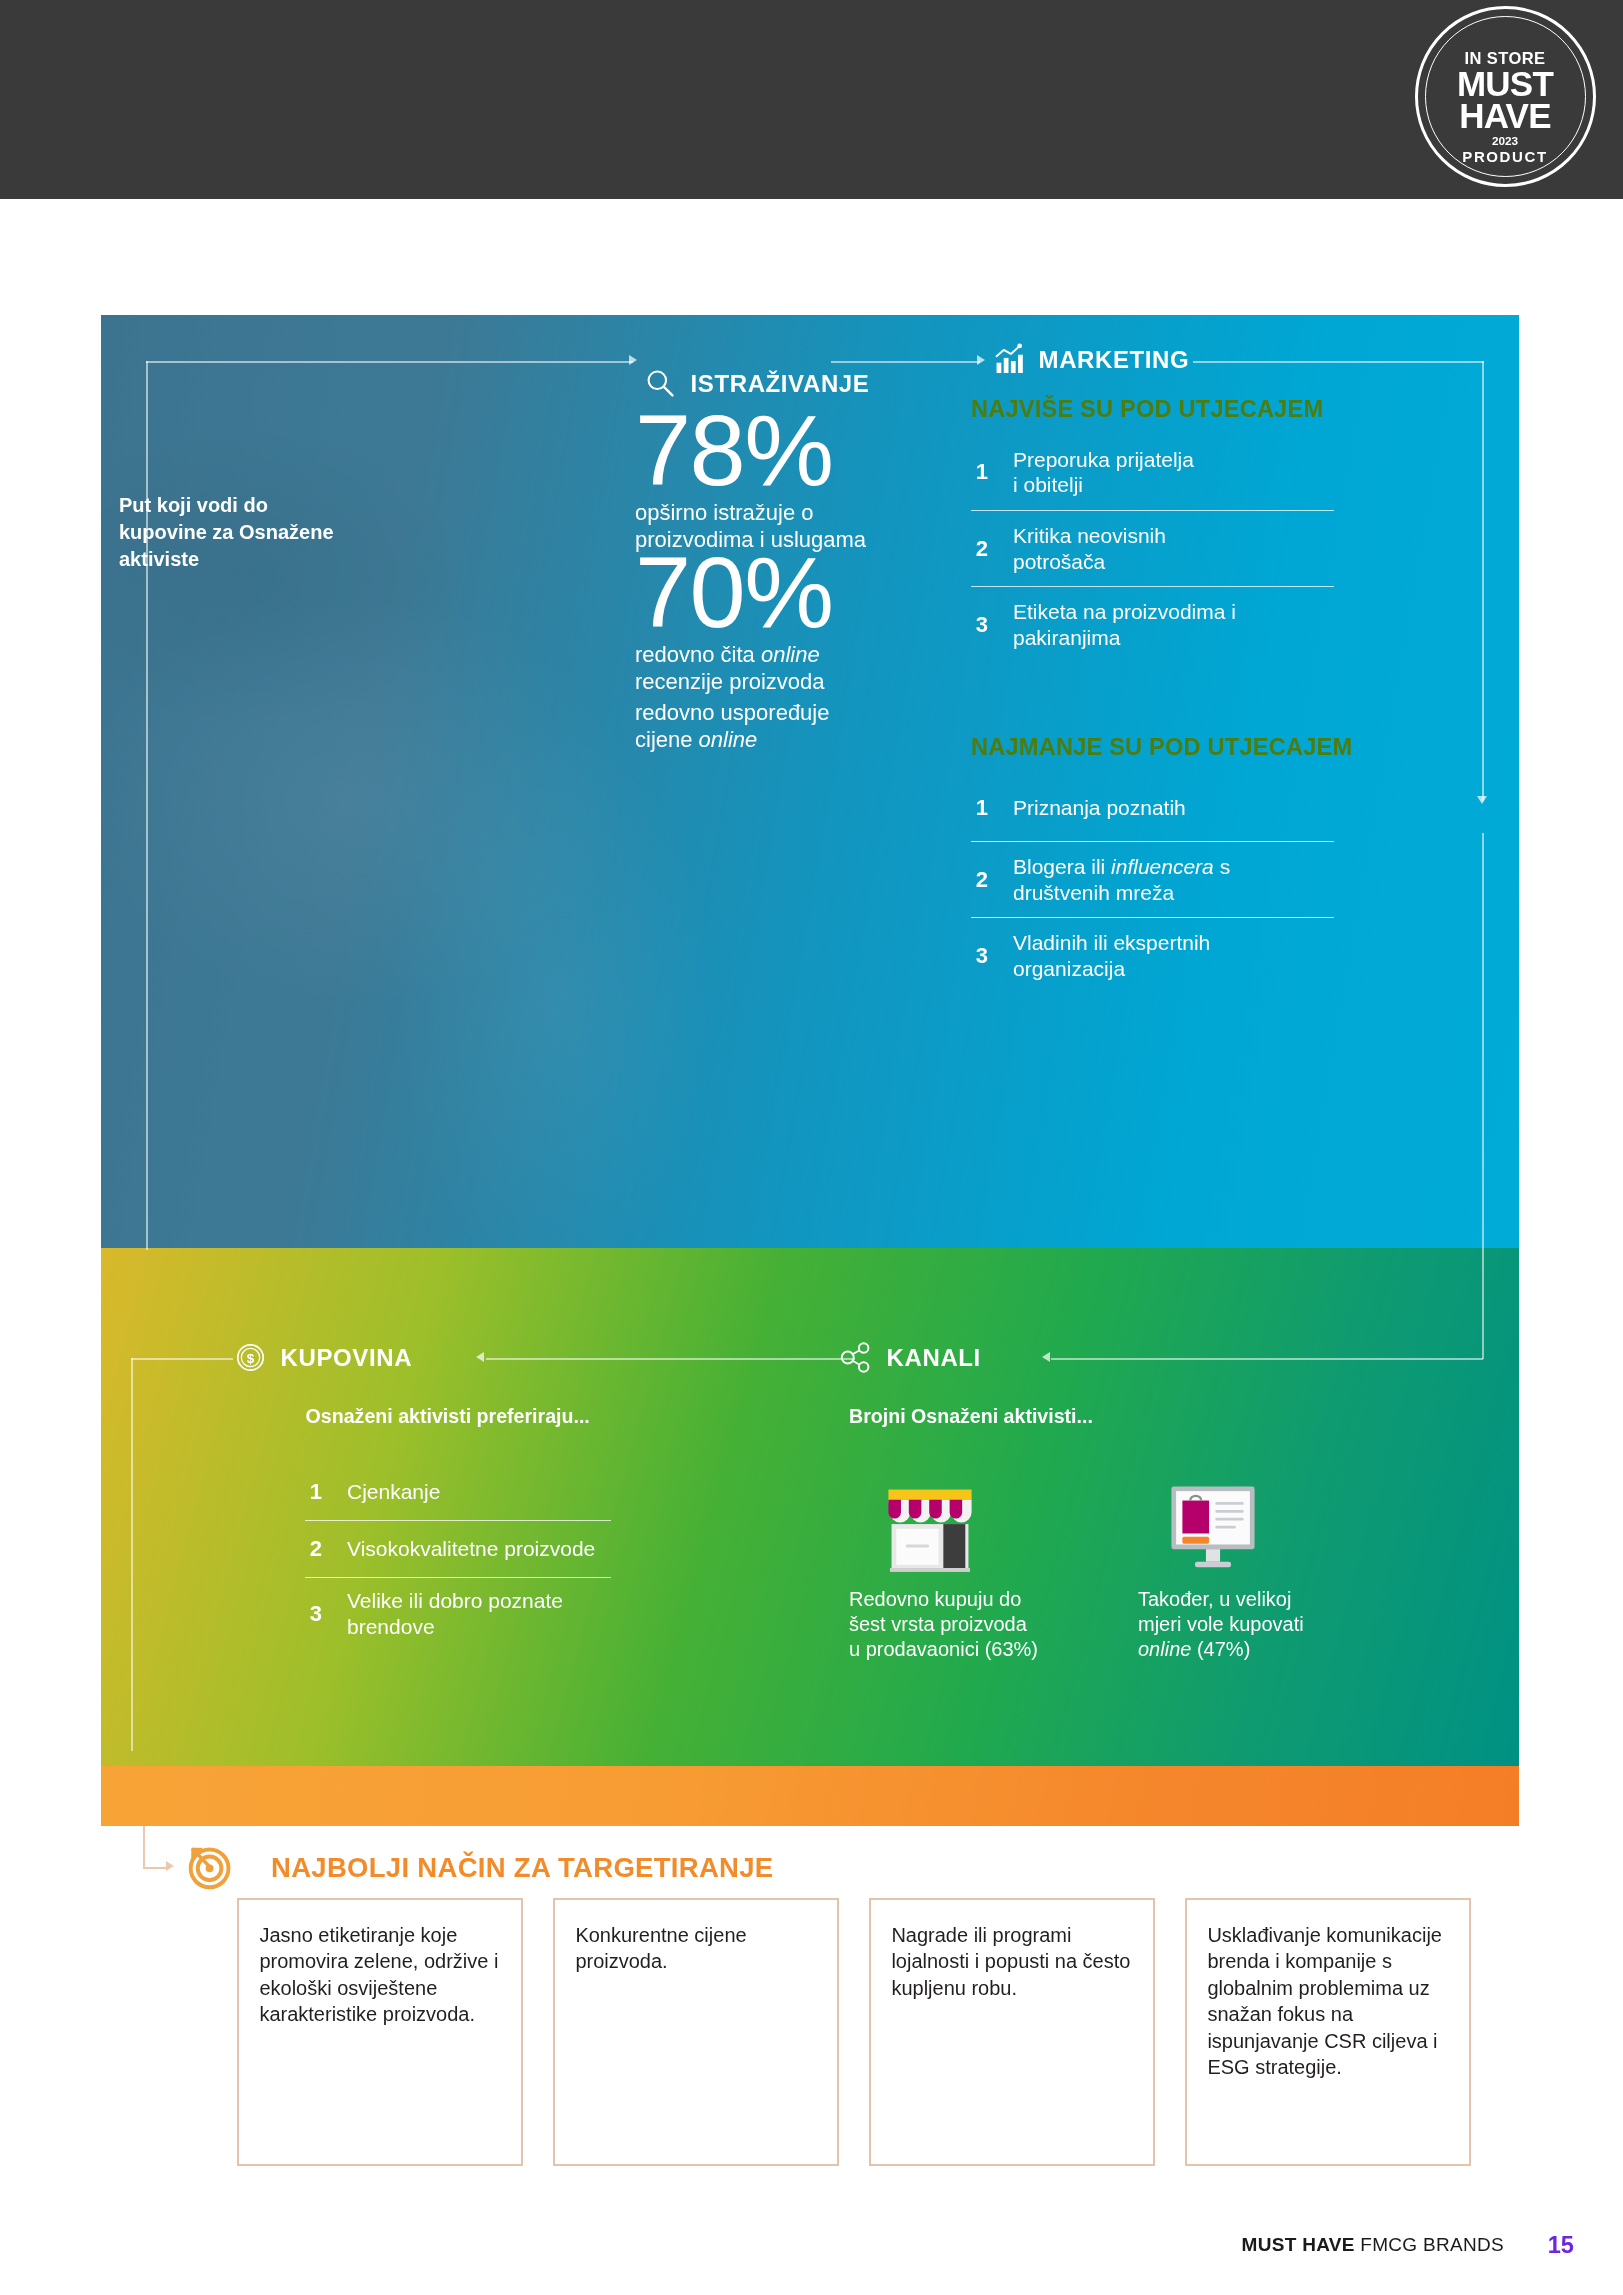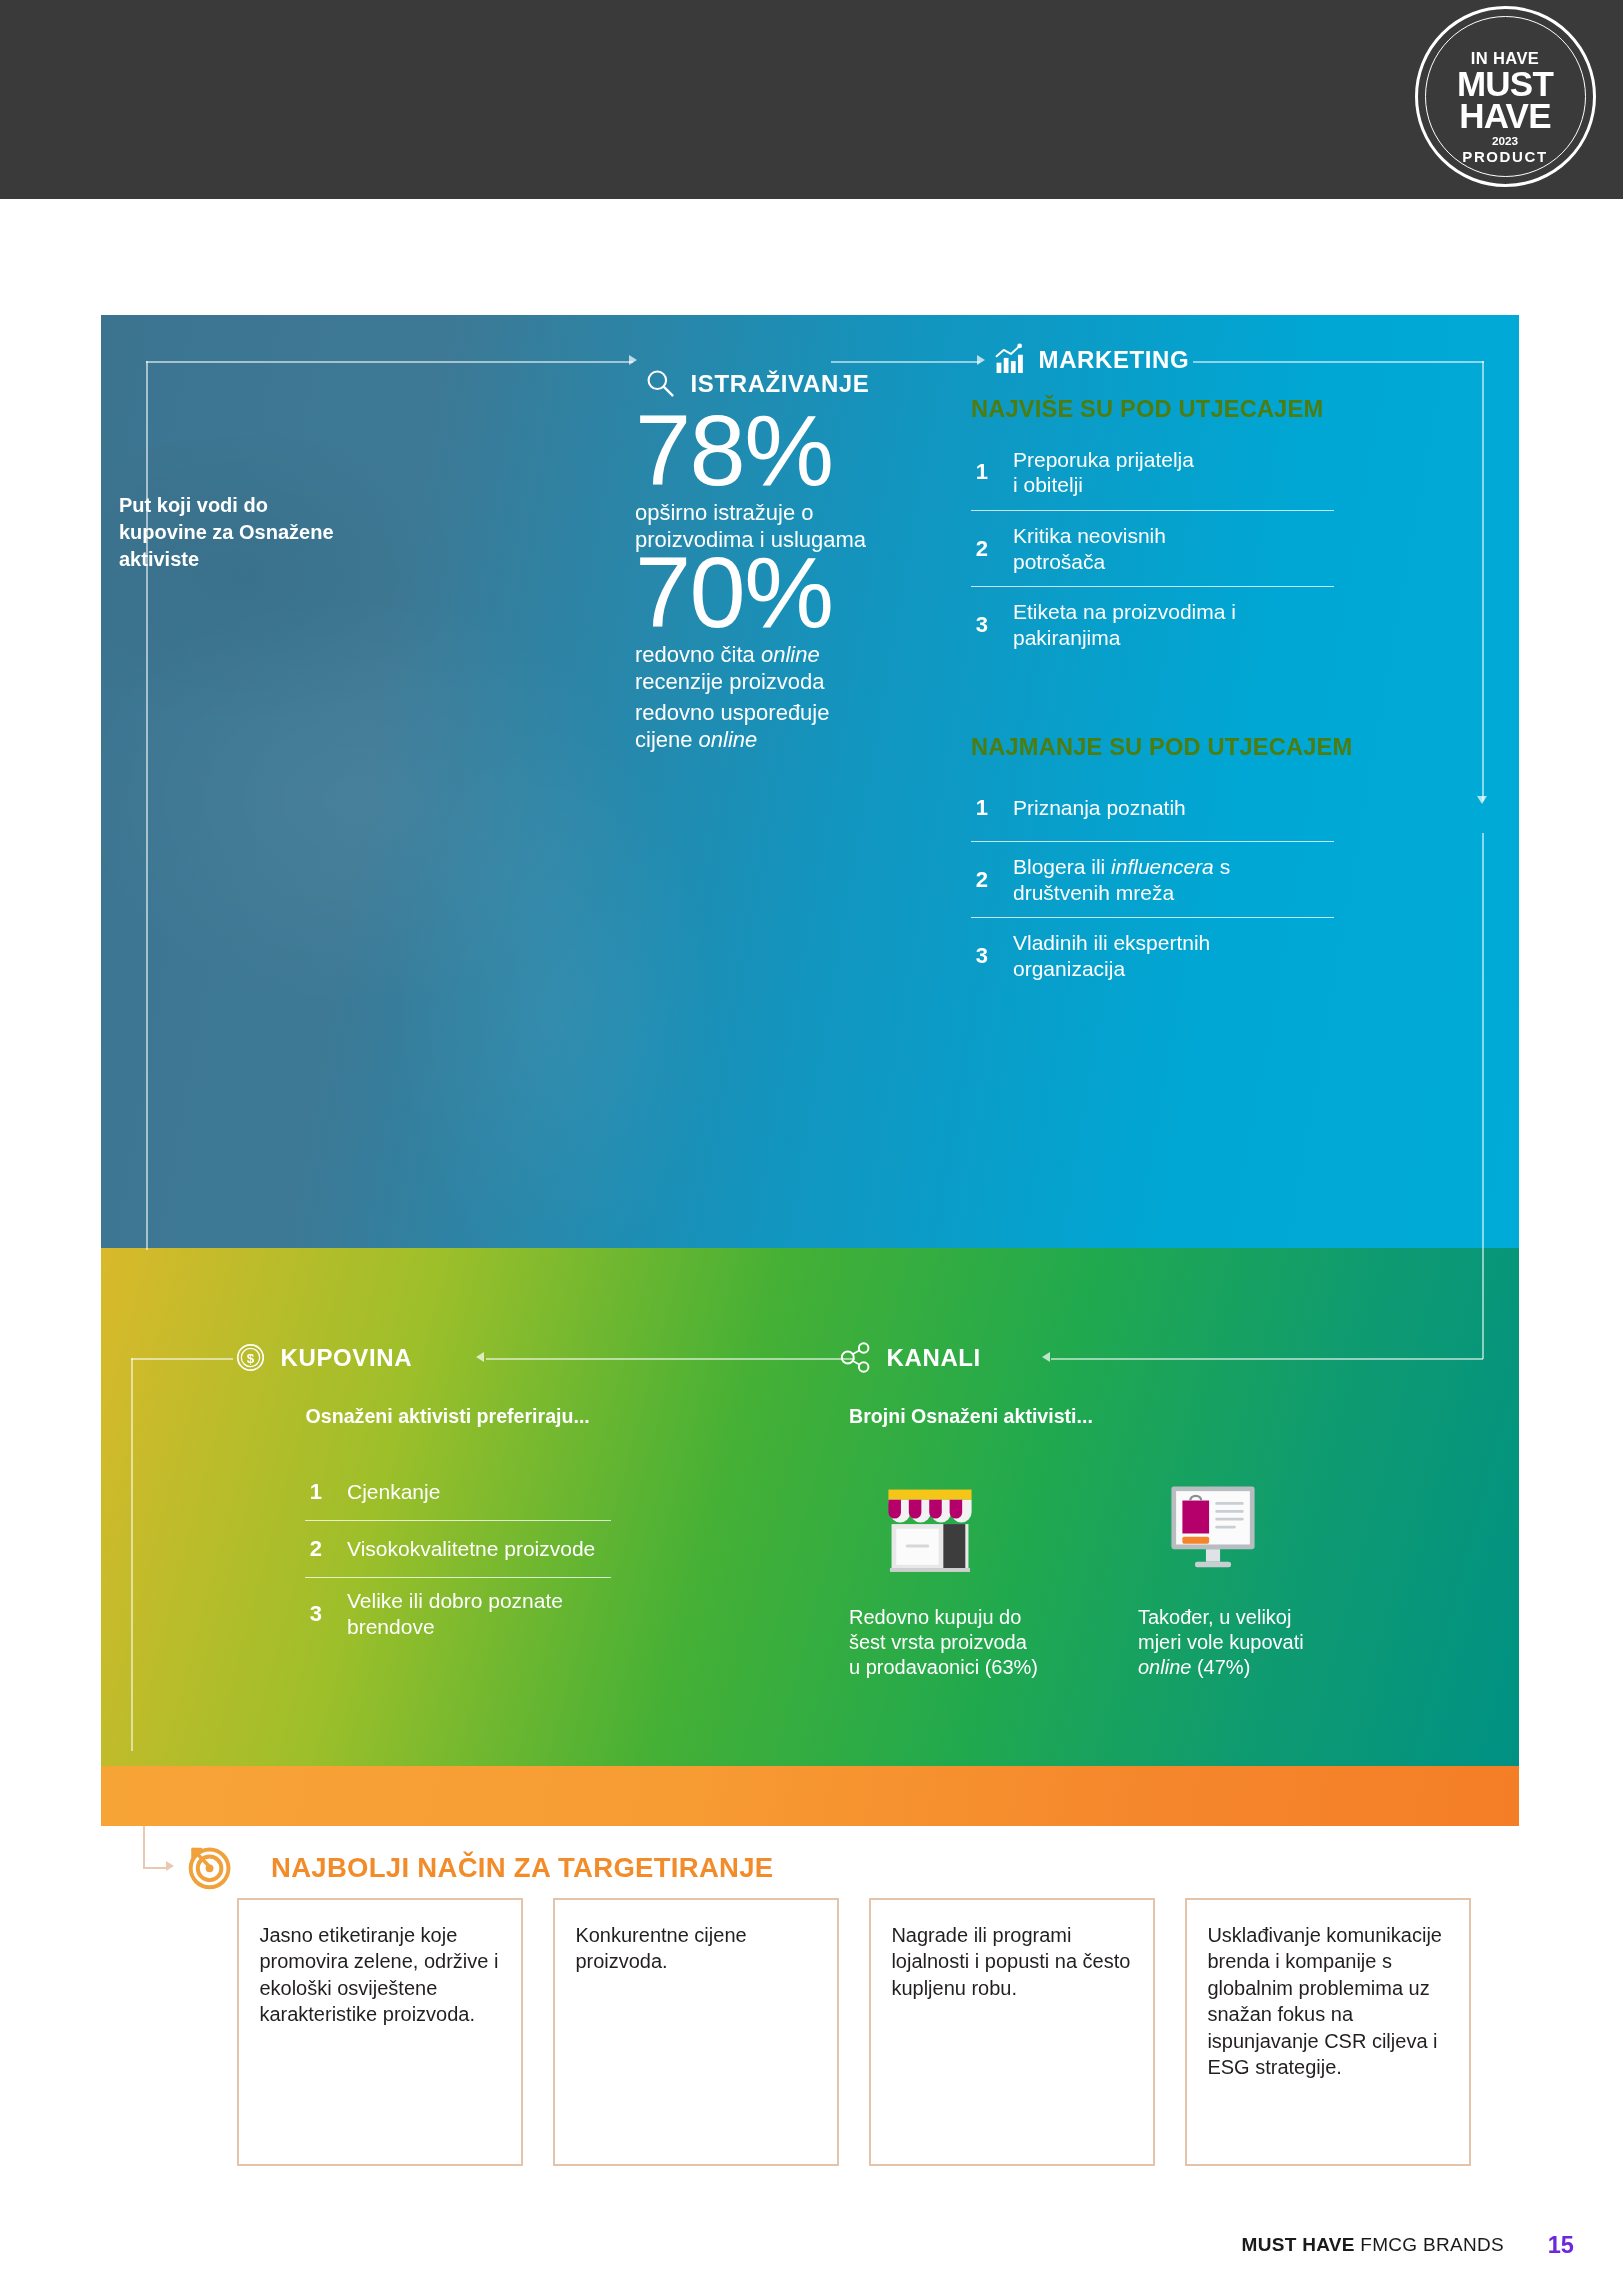--- a/index.html
+++ b/index.html
@@ -129,21 +129,21 @@
   .rank-t i { font-style: italic; }
 
   
   .sub-head {
     position: absolute; color: #ffffff; font-size: 19.6px; font-weight: bold;
     white-space: nowrap;
   }
 
   
   .chan { position: absolute; color: #ffffff; }
-  .chan-cap { font-size: 20px; font-weight: 300; line-height: 1.26; margin-top: 26px; }
+  .chan-cap { font-size: 20px; font-weight: 300; line-height: 1.26; margin-top: 8px; }
   .chan-cap i { font-style: italic; }
 
   
   .target-wrap { position: absolute; left: 0; top: 1826px; width: 1623px; height: 377px; }
   .target-head {
     position: absolute; left: 271px; top: 26px;
     color: #f28c2a; font-size: 27.5px; font-weight: bold; letter-spacing: 0.3px;
   }
   .target-icon { position: absolute; left: 182px; top: 14px; width: 52px; height: 52px; }
 
@@ -185,21 +185,21 @@
   .foot-page {
     position: absolute; right: 49px; top: -2.4px;
     font-size: 23.6px; font-weight: bold; color: #6d28d9;
   }
 </style>
 </head>
 <body>
 
 <div class="topbar">
   <div class="badge">
-    <div class="badge-instore">IN HAVE</div>
+    <div class="badge-instore">IN STORE</div>
     <div class="badge-must">MUST</div>
     <div class="badge-have">HAVE</div>
     <div class="badge-year">2023</div>
     <div class="badge-product">PRODUCT</div>
   </div>
 </div>
 
 <div class="panel">
 
   <div class="panel-blue"></div>

